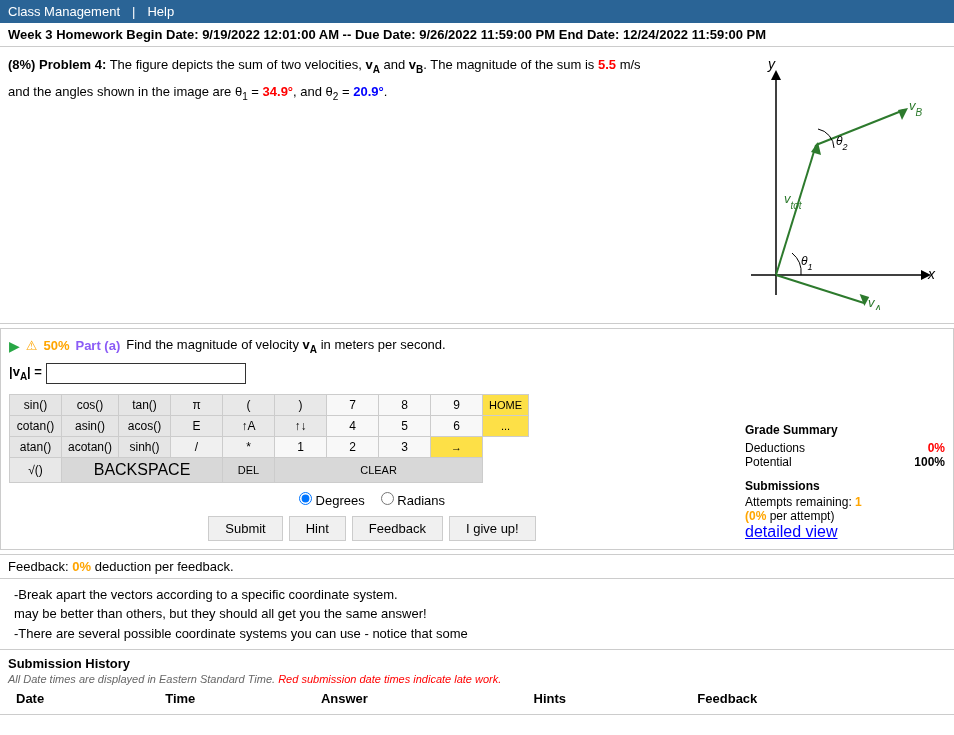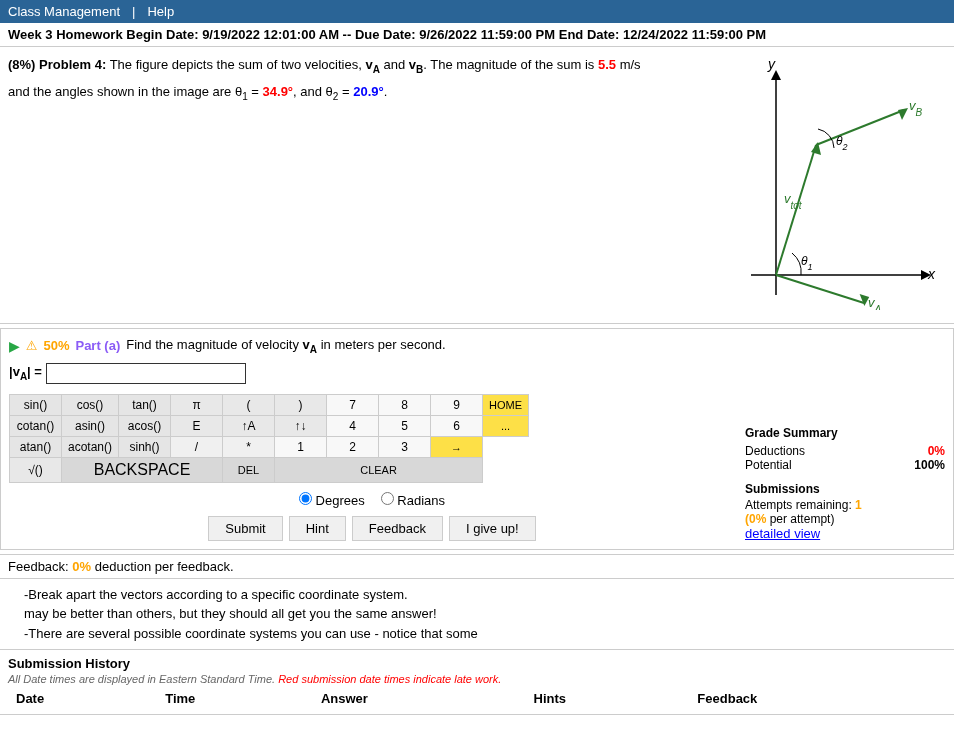--- a/index.html
+++ b/index.html
@@ -163,39 +163,39 @@
     
     .grade-summary { font-size: 12px; }
     .grade-summary .gs-title { font-weight: bold; margin-bottom: 4px; }
     .grade-summary .gs-row { display: flex; justify-content: space-between; }
     .grade-0 { color: red; font-weight: bold; }
     .grade-100 { font-weight: bold; }
 
     .submissions-box { font-size: 12px; margin-top: 10px; }
     .submissions-box .sub-title { font-weight: bold; margin-bottom: 2px; }
     .sub-attempts { }
-    .sub-link { color: blue; text-decoration: underline; cursor: pointer; font-size: 13px; margin-top: 32px; }
+    .sub-link { color: blue; text-decoration: underline; cursor: pointer; font-size: 16px; margin-top: 32px; }
     .orange { color: orange; font-weight: bold; }
 
     
     .hints-bar {
       background: #fff;
       border-top: 1px solid #ccc;
       border-bottom: 1px solid #ccc;
       padding: 4px 8px;
       font-size: 13px;
       display: flex;
       gap: 20px;
     }
     .hints-bar .hints-left { }
     .hints-bar .hints-right { }
 
     
     .hints-content {
-      padding: 6px 24px;
+      padding: 6px 14px;
       font-size: 13px;
       line-height: 1.5;
       border-bottom: 1px solid #ccc;
     }
 
     
     .submission-history {
       padding: 6px 8px;
       font-size: 13px;
       border-bottom: 1px solid #ccc;

